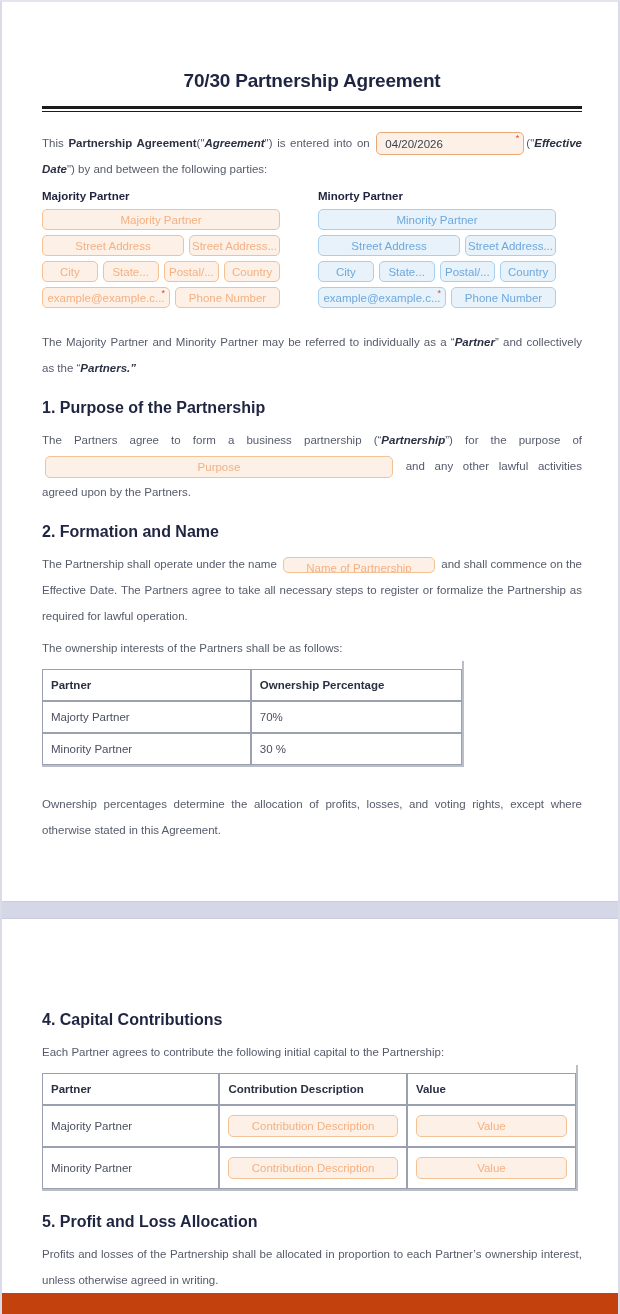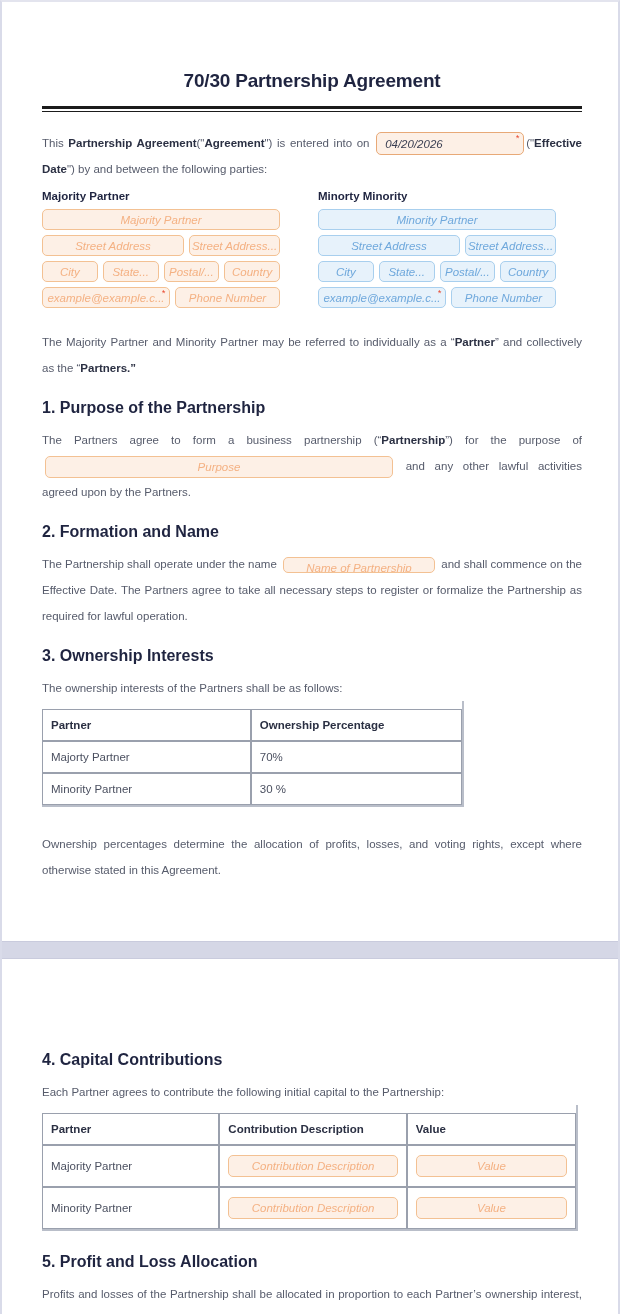--- a/index.html
+++ b/index.html
@@ -63,42 +63,41 @@
   p.body {
     font-size: 11.5px;
     line-height: 26px;
     color: #565b6b;
     text-align: justify;
     margin: 0 0 6px 0;
   }
   p.body.tight { margin-bottom: 0; }
 
   .bold-dark { font-weight: bold; color: #2b3043; }
-  .ital-bold { font-weight: bold; color: #2b3043; }
+  .ital-bold { font-weight: bold; font-style: italic; color: #2b3043; }
 
   h3.section {
     font-size: 16px;
     font-weight: bold;
     color: #1f2440;
     margin: 18px 0 10px 0;
   }
 
   
   .fld {
     display: inline-block;
     vertical-align: middle;
     box-sizing: border-box;
     border-radius: 5px;
     font-size: 11.5px;
     line-height: 1;
     text-align: center;
     position: relative;
     white-space: nowrap;
     overflow: hidden;
-    font-style: italic;
   }
   .fld.orange {
     background: #fdf0e6;
     border: 1px solid #f3c193;
     color: #f4b183;
   }
   .fld.blue {
     background: #e7f2fb;
     border: 1px solid #a8cfee;
     color: #6fa8dc;
@@ -240,21 +239,21 @@
           <span class="fld orange w-quarter">Postal/...</span>
           <span class="fld orange w-quarter">Country</span>
         </div>
         <div class="frow">
           <span class="fld orange w-email"><span>example@example.c...</span><span class="ast">*</span></span>
           <span class="fld orange w-phone">Phone Number</span>
         </div>
       </div>
 
       <div class="partner-col">
-        <div class="partner-head">Minorty Minority</div>
+        <div class="partner-head">Minorty Partner</div>
         <div class="frow">
           <span class="fld blue w-full">Minority Partner</span>
         </div>
         <div class="frow">
           <span class="fld blue w-addr1">Street Address</span>
           <span class="fld blue w-addr2">Street Address...</span>
         </div>
         <div class="frow">
           <span class="fld blue w-quarter">City</span>
           <span class="fld blue w-quarter">State...</span>
@@ -279,21 +278,20 @@
       <span>and any other lawful activities agreed upon by the Partners.</span>
     </p>
 
     <h3 class="section">2. Formation and Name</h3>
     <p class="body">
       <span>The Partnership shall operate under the name</span>
       <span class="fld orange fld-pname">Name of Partnership</span>
       <span>and shall commence on the Effective Date. The Partners agree to take all necessary steps to register or formalize the Partnership as required for lawful operation.</span>
     </p>
 
-    <h3 class="section">3. Ownership Interests</h3>
     <p class="body tight">The ownership interests of the Partners shall be as follows:</p>
 
     <div class="tbl-wrap">
       <table class="doc tbl-ownership">
         <tbody>
             <tr>
           <td class="hd col-p1">Partner</td>
           <td class="hd col-p2">Ownership Percentage</td>
         </tr>
         <tr>

